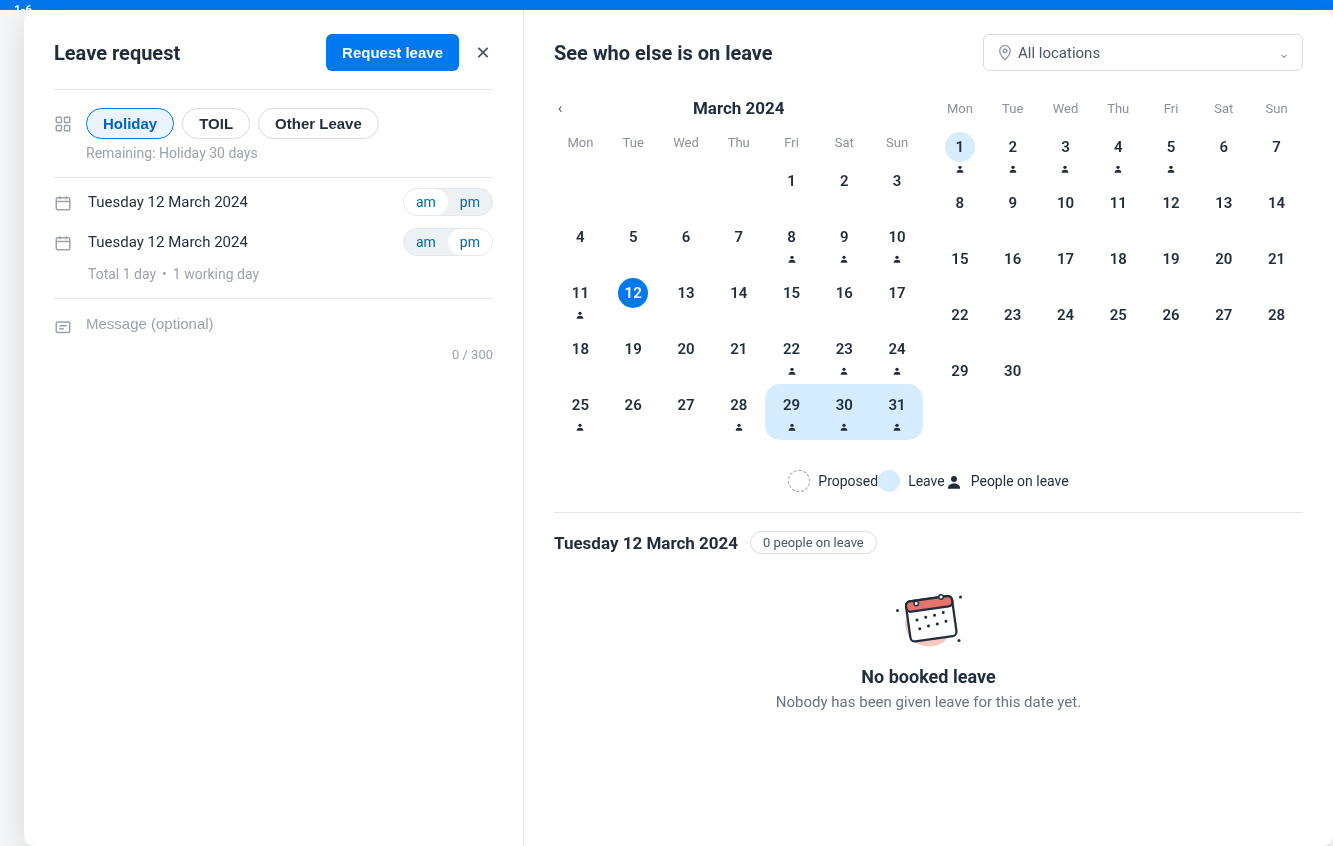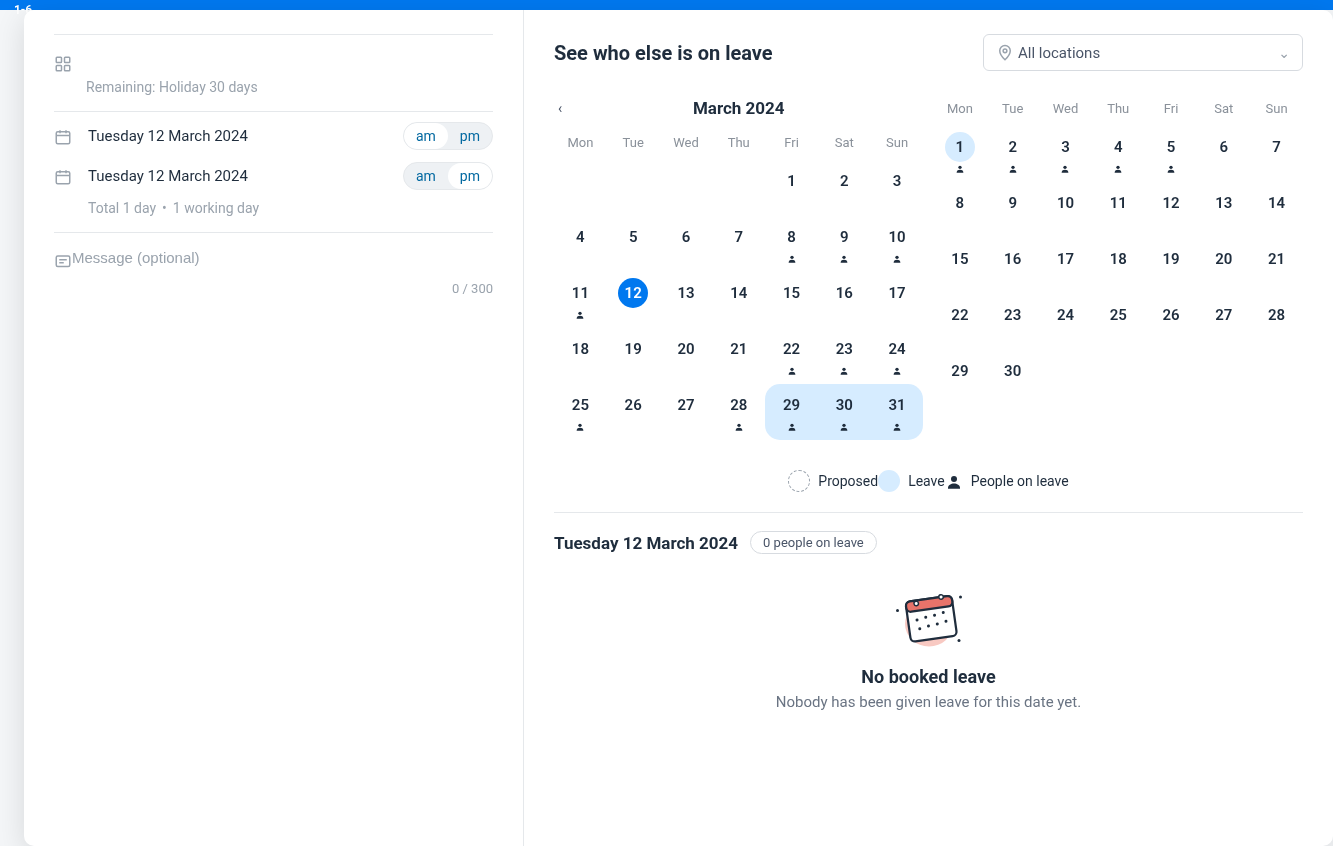--- a/index.html
+++ b/index.html
@@ -58,21 +58,21 @@
     overflow:hidden;
   }
   .ampm span {
     padding:5px 12px; font-size:14px; color:#0369a1; cursor:pointer;
   }
   .ampm span.on { background:#fff; border-radius:20px; }
 
   .totals { font-size:14px; color:#9aa3ad; padding-left:34px; padding-bottom:16px; }
   .totals .dot { margin:0 6px; }
 
-  .msg-row { display:flex; align-items:flex-start; padding:16px 0 6px;justify-content:center; }
+  .msg-row { display:flex; align-items:flex-start; gap:14px; padding:16px 0 6px;justify-content:center; }
   .msg-icon { color:#9aa3ad; margin-top:2px; }
   .msg-input {
     border:none; outline:none; width:100%; font-size:15px; color:#1f2d3d;
   }
   .msg-input::placeholder { color:#9aa3ad; }
   .char-count { font-size:13px; color:#9aa3ad; text-align:right; padding-top:4px; }
 
   
   .rp-header { display:flex; align-items:center; justify-content:space-between; margin-bottom:20px; }
   .rp-title { font-size:20px; font-weight:700; }
@@ -123,32 +123,44 @@
 </style>
 </head>
 <body>
 
 <div class="top-bar"></div>
 <div class="page-backbar">1-6</div>
 
 <div class="modal">
 
   <div class="left-pane">
+    <div class="lp-header">
+      <div class="lp-title">Leave request</div>
+      <div class="lp-actions">
+        <button class="btn-primary">Request leave</button>
+        <div class="close-btn">✕</div>
+      </div>
+    </div>
 
     <div class="section-div"></div>
 
     <div class="type-row">
       <span class="type-icon">
         <svg class="icon-svg" viewBox="0 0 24 24" fill="none" stroke="currentColor" stroke-width="2">
           <rect x="3" y="3" width="7" height="7" rx="1"></rect>
             <rect x="14" y="3" width="7" height="7" rx="1"></rect>
           <rect x="3" y="14" width="7" height="7" rx="1"></rect>
             <rect x="14" y="14" width="7" height="7" rx="1"></rect>
         </svg>
       </span>
+      <div class="pill-group" id="pill-group">
+          <button class="pill active">Holiday</button>
+          <button class="pill">TOIL</button>
+          <button class="pill">Other Leave</button>
+        </div>
     </div>
     <div class="remaining">Remaining: Holiday 30 days</div>
 
     <div class="section-div"></div>
 
     <div class="date-row">
       <span class="date-icon">
         <svg class="icon-svg" viewBox="0 0 24 24" fill="none" stroke="currentColor" stroke-width="2">
           <rect x="3" y="5" width="18" height="16" rx="2"></rect>
             <path d="M8 3v4M16 3v4M3 10h18"></path>

